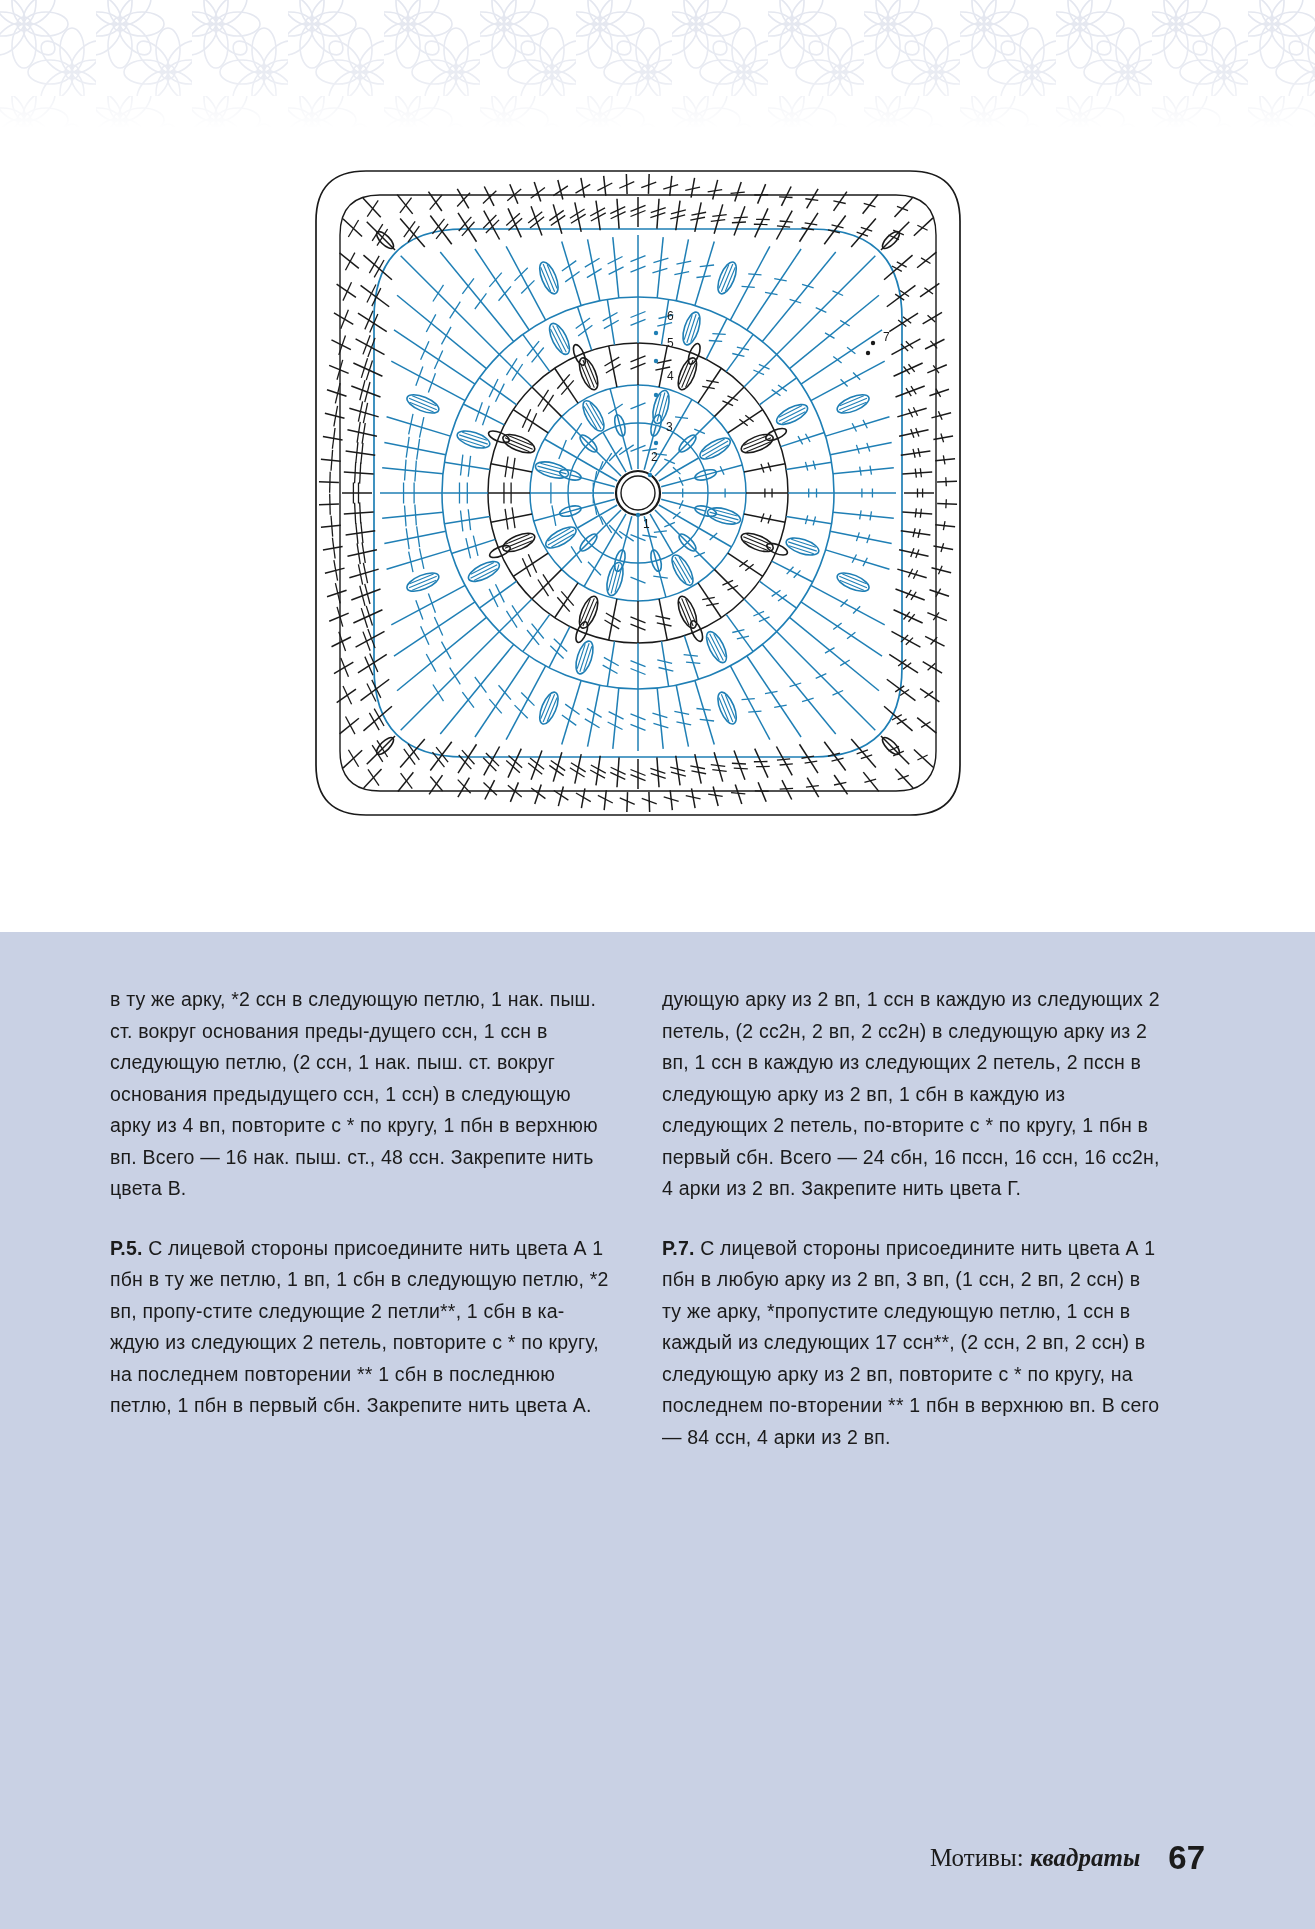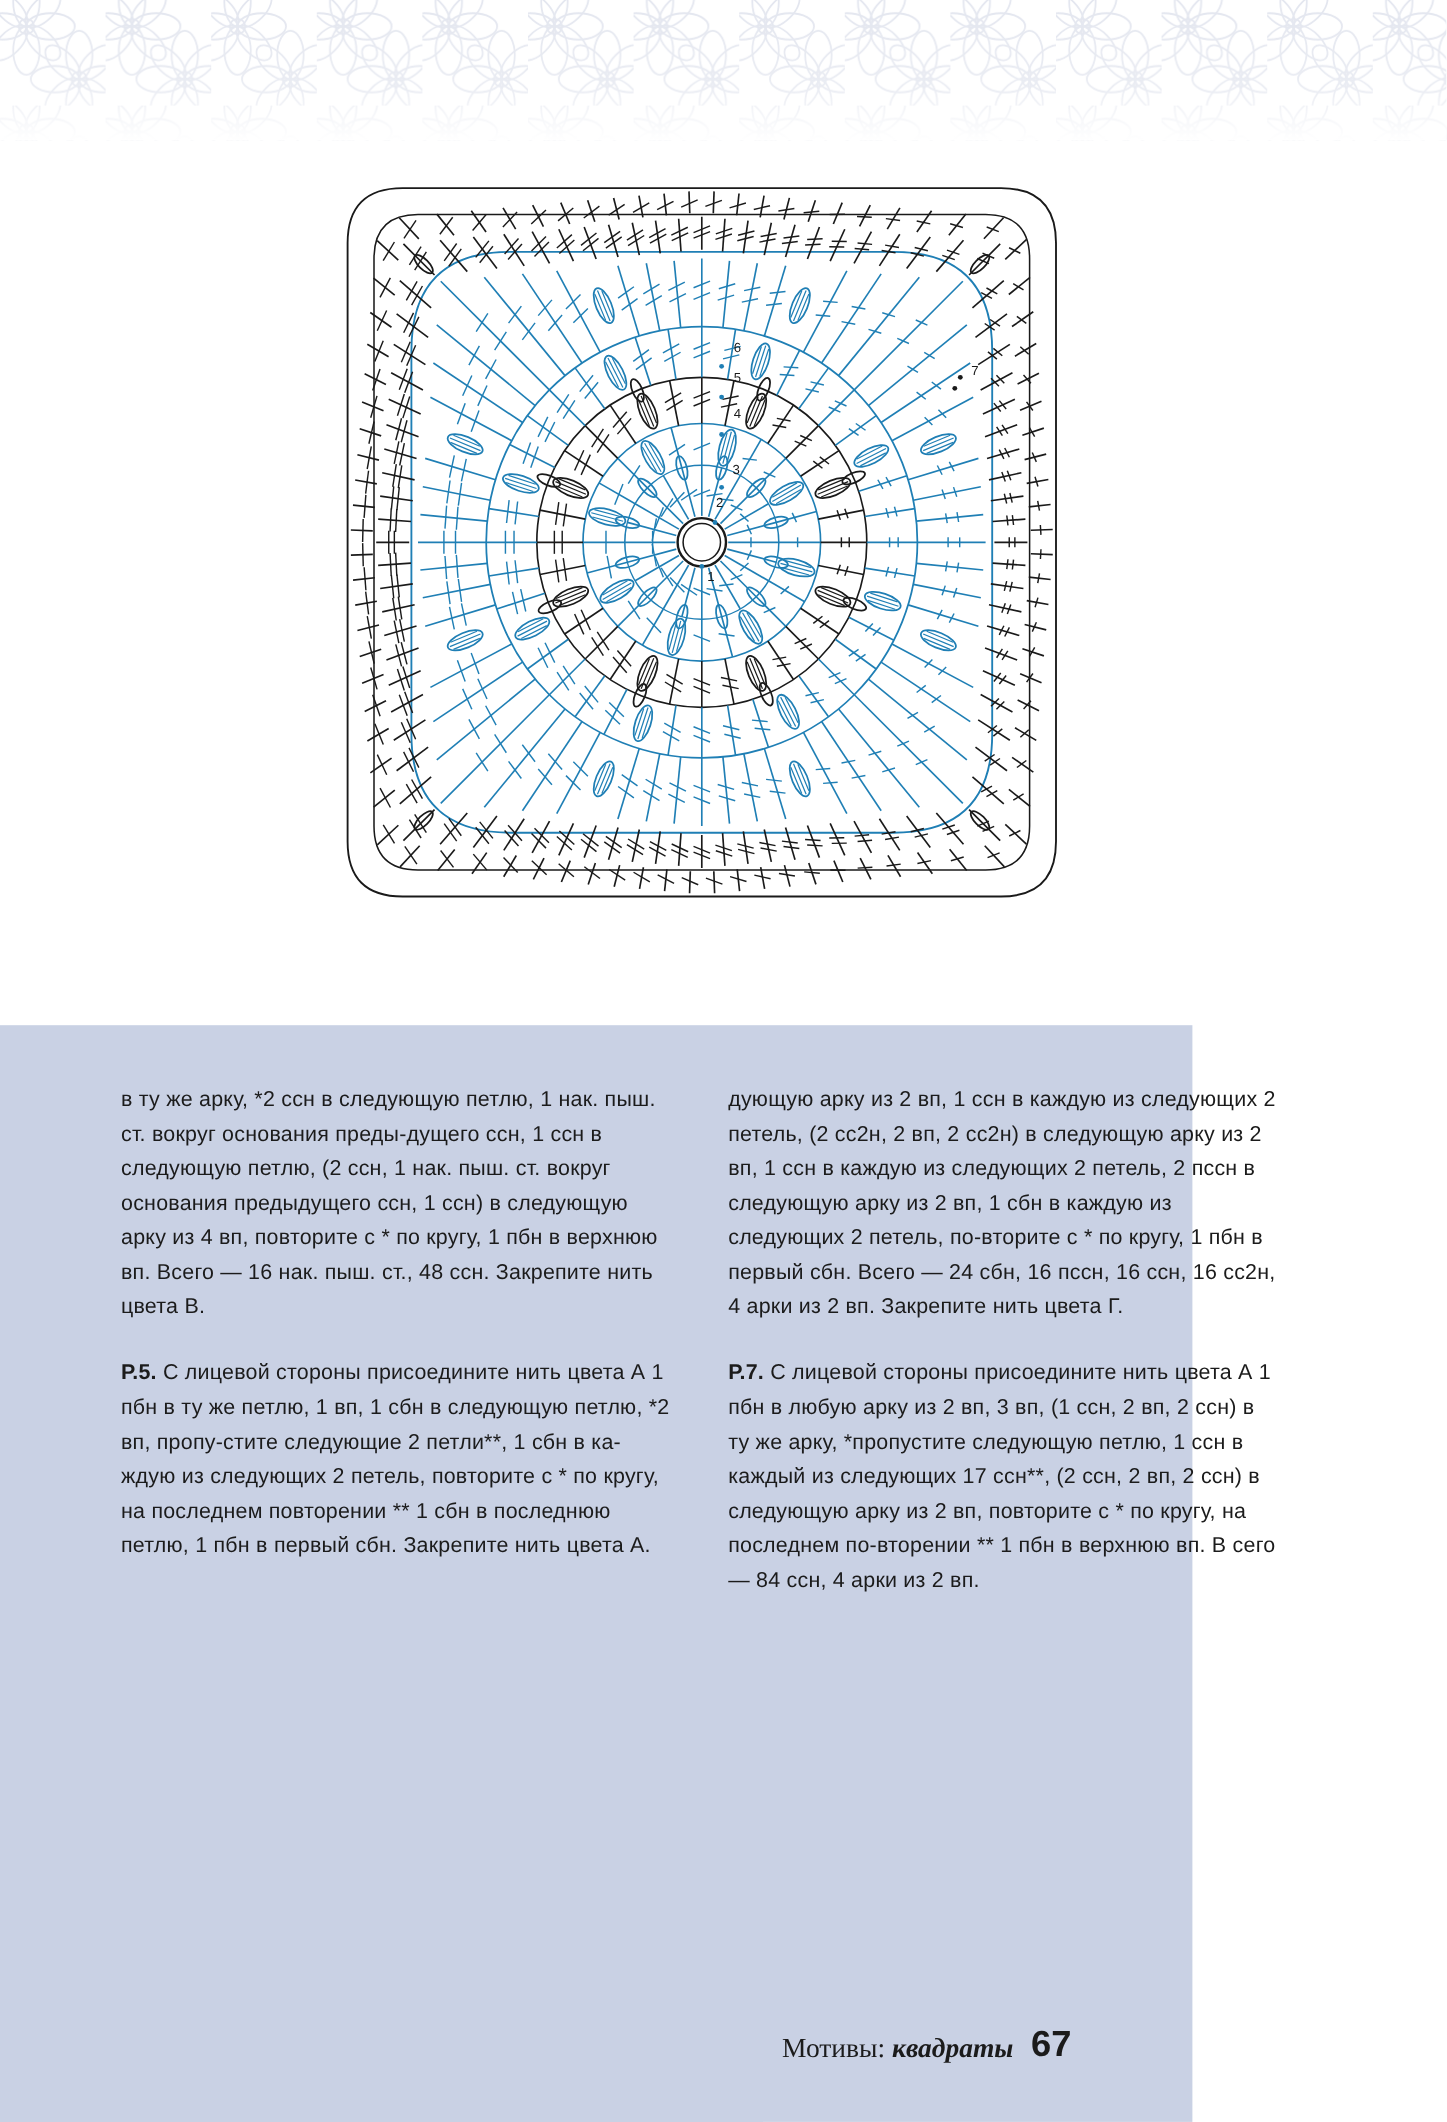--- a/index.html
+++ b/index.html
@@ -40,21 +40,21 @@
     top: 15px;
     width: 700px;
     height: 700px;
   }
 
   
   .text-panel {
     position: absolute;
     top: 932px;
     left: 0;
-    width: 1084px;
+    width: 1315px;
     height: 997px;
     background: #c9d1e4;
   }
   .columns {
     position: absolute;
     top: 52px;
     left: 110px;
     width: 1100px;
     display: flex;
     gap: 52px;
@@ -73,22 +73,22 @@
   .col p b {
     font-weight: bold;
   }
 
   
   .footer {
     position: absolute;
     bottom: 52px;
     right: 110px;
     display: flex;
-    align-items: flex-end;
-    gap: 16px;
+    align-items: center;
+    gap: 28px;
   }
   .footer-title {
     font-family: "Liberation Serif", serif;
     font-size: 25px;
     color: #1b1b1b;
   }
   .footer-title .ital {
     font-style: italic;
     font-weight: bold;
   }

